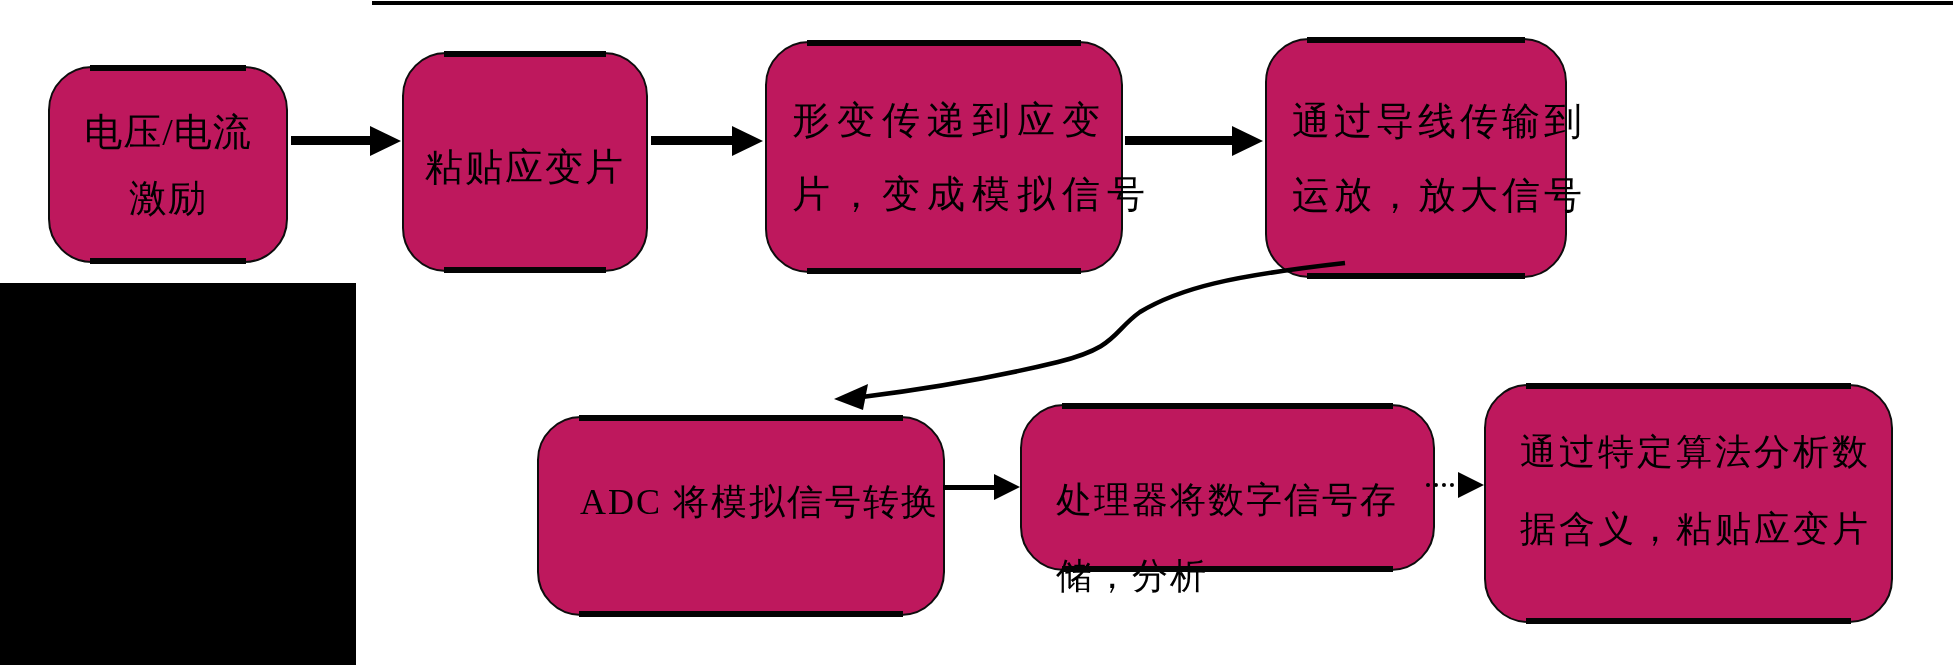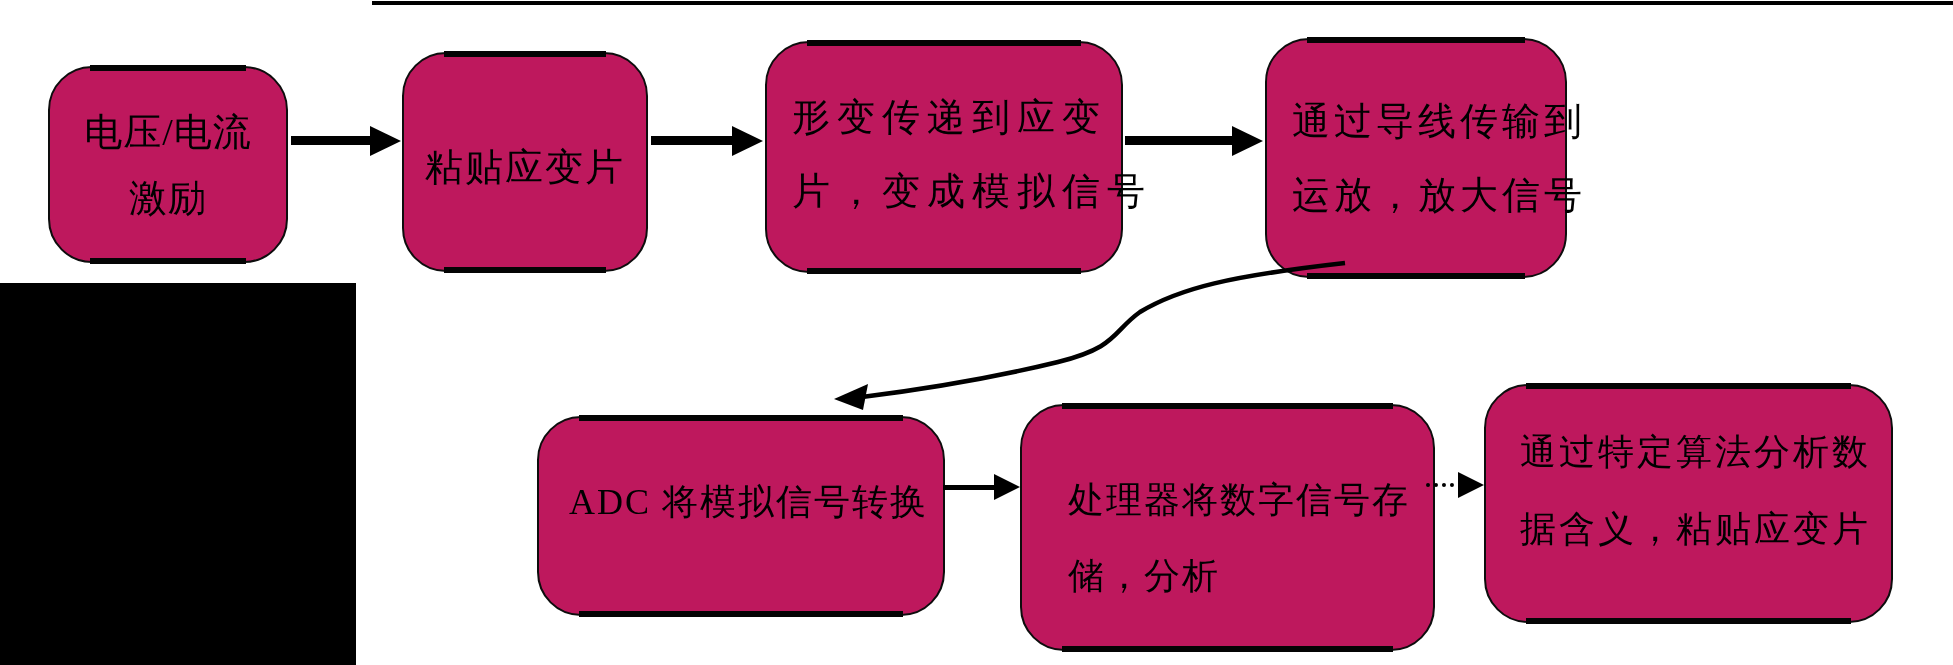--- a/index.html
+++ b/index.html
@@ -22,25 +22,25 @@
   .node::before{top:-3px;}
   .node::after{bottom:-3px;}
   .node .ln{display:block;white-space:nowrap;line-height:74px;font-size:38px;letter-spacing:4px;}
   .centered{align-items:center;text-align:center;}
   
   #n1{left:48px;top:50px;width:240px;height:197px;}
   #n1 .ln{line-height:66px;letter-spacing:1px;}
   #n2{left:402px;top:36px;width:246px;height:220px;justify-content:flex-start;padding-top:76px;}
   #n2 .ln{letter-spacing:2px;}
   #n3{left:765px;top:25px;width:358px;height:232px;padding-left:25px;}
-  #n3 .ln{letter-spacing:7px;font-family:Liberation Mono, monospace;}
+  #n3 .ln{letter-spacing:7px;}
   #n4{left:1265px;top:22px;width:302px;height:240px;padding-left:25px;}
-  #n5{left:537px;top:400px;width:408px;height:200px;padding-left:30px;justify-content:flex-start;padding-top:46px;}
+  #n5{left:537px;top:400px;width:408px;height:200px;padding-left:41px;justify-content:flex-start;padding-top:46px;}
   #n5 .ln{font-size:36px;letter-spacing:2px;line-height:76px;}
-  #n6{left:1020px;top:388px;width:415px;height:247px;padding-left:46px;justify-content:flex-start;padding-top:56px;}
+  #n6{left:1020px;top:388px;width:415px;height:167px;padding-left:34px;justify-content:flex-start;padding-top:56px;}
   #n6 .ln{font-size:36px;letter-spacing:2px;line-height:76px;}
   #n7{left:1484px;top:368px;width:409px;height:239px;padding-left:34px;justify-content:flex-start;padding-top:28px;}
   #n7 .ln{font-size:36px;letter-spacing:3px;line-height:77px;}
   
   .arrow{position:absolute;}
   .stem{position:absolute;background:#000;}
   .dotstem{position:absolute;border-top:4px dotted #000;background:none;}
   .head-r{position:absolute;width:0;height:0;border-top:15px solid transparent;border-bottom:15px solid transparent;border-left:31px solid #000;}
   .head-r.small{border-top-width:13px;border-bottom-width:13px;border-left-width:26px;}
   

